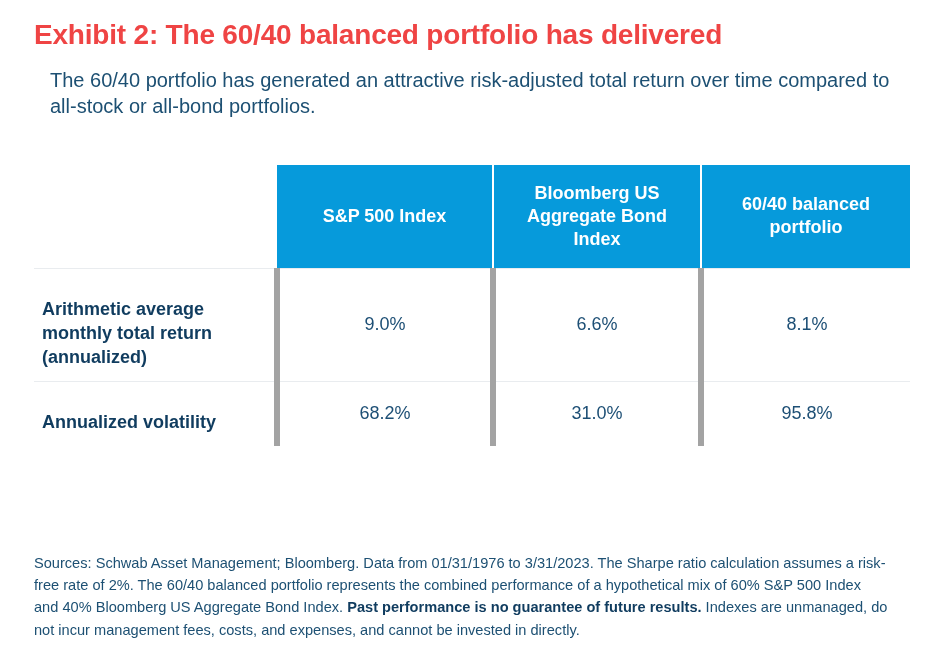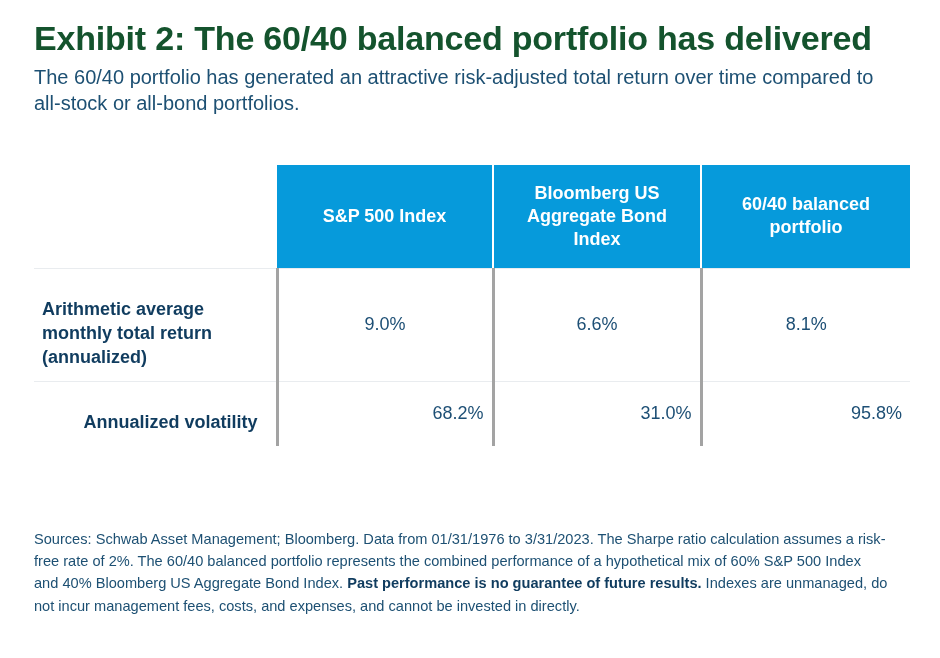--- a/index.html
+++ b/index.html
@@ -21,34 +21,34 @@
     height: 658px;
     box-sizing: border-box;
     padding: 0;
   }
 
   
   .head-block {
     padding: 18px 34px 0 34px;
   }
   .exhibit-title {
-    font-size: 34px;
+    font-size: 28px;
     font-weight: bold;
-    color: #14532d;
+    color: #ef4444;
     letter-spacing: -0.2px;
     line-height: 1.18;
     margin: 0 0 6px 0;
     white-space: nowrap;
   }
   .exhibit-subtitle {
     font-size: 20px;
     font-weight: normal;
     color: #1d5073;
     line-height: 1.30;
-    margin: 0;
+    margin: 16px;
     max-width: 845px;
   }
 
   
   .table-wrap {
     position: absolute;
     left: 34px;
     top: 165px;
     width: 876px;
   }
@@ -78,51 +78,51 @@
     padding: 4px 10px;
     border-left: 2px solid #ffffff;
     box-sizing: border-box;
   }
   thead th.col-head.first-head {
     border-left: none;
   }
 
   tbody td {
     border-top: 1px solid #e9ecef;
-    border-left: 3px solid #a3a3a3;
+    border-left: 6px solid #a3a3a3;
     vertical-align: middle;
     box-sizing: border-box;
   }
   tbody tr td.row-label {
     border-left: none;
     padding: 28px 18px 12px 8px;
     font-size: 18px;
     font-weight: bold;
     color: #103c5f;
     line-height: 1.34;
     text-align: left;
   }
   tbody td.data-cell {
     text-align: center;
     font-size: 18px;
     font-weight: normal;
     color: #1d4f75;
     padding: 12px 8px;
   }
   tbody tr.r-tall td { height: 100px; }
-  tbody tr.r-short td { height: 54px; text-align: right; }
+  tbody tr.r-short td { height: 54px; }
   tbody tr.last-row td {
     border-bottom: 1px solid #e9ecef;
   }
 
   
   .footnote {
     position: absolute;
     left: 34px;
-    top: 528px;
+    top: 552px;
     width: 855px;
     font-size: 14.6px;
     line-height: 1.52;
     color: #1d5073;
     font-weight: normal;
   }
   .footnote b { font-weight: bold; color: #103c5f; }
 </style>
 </head>
 <body>

